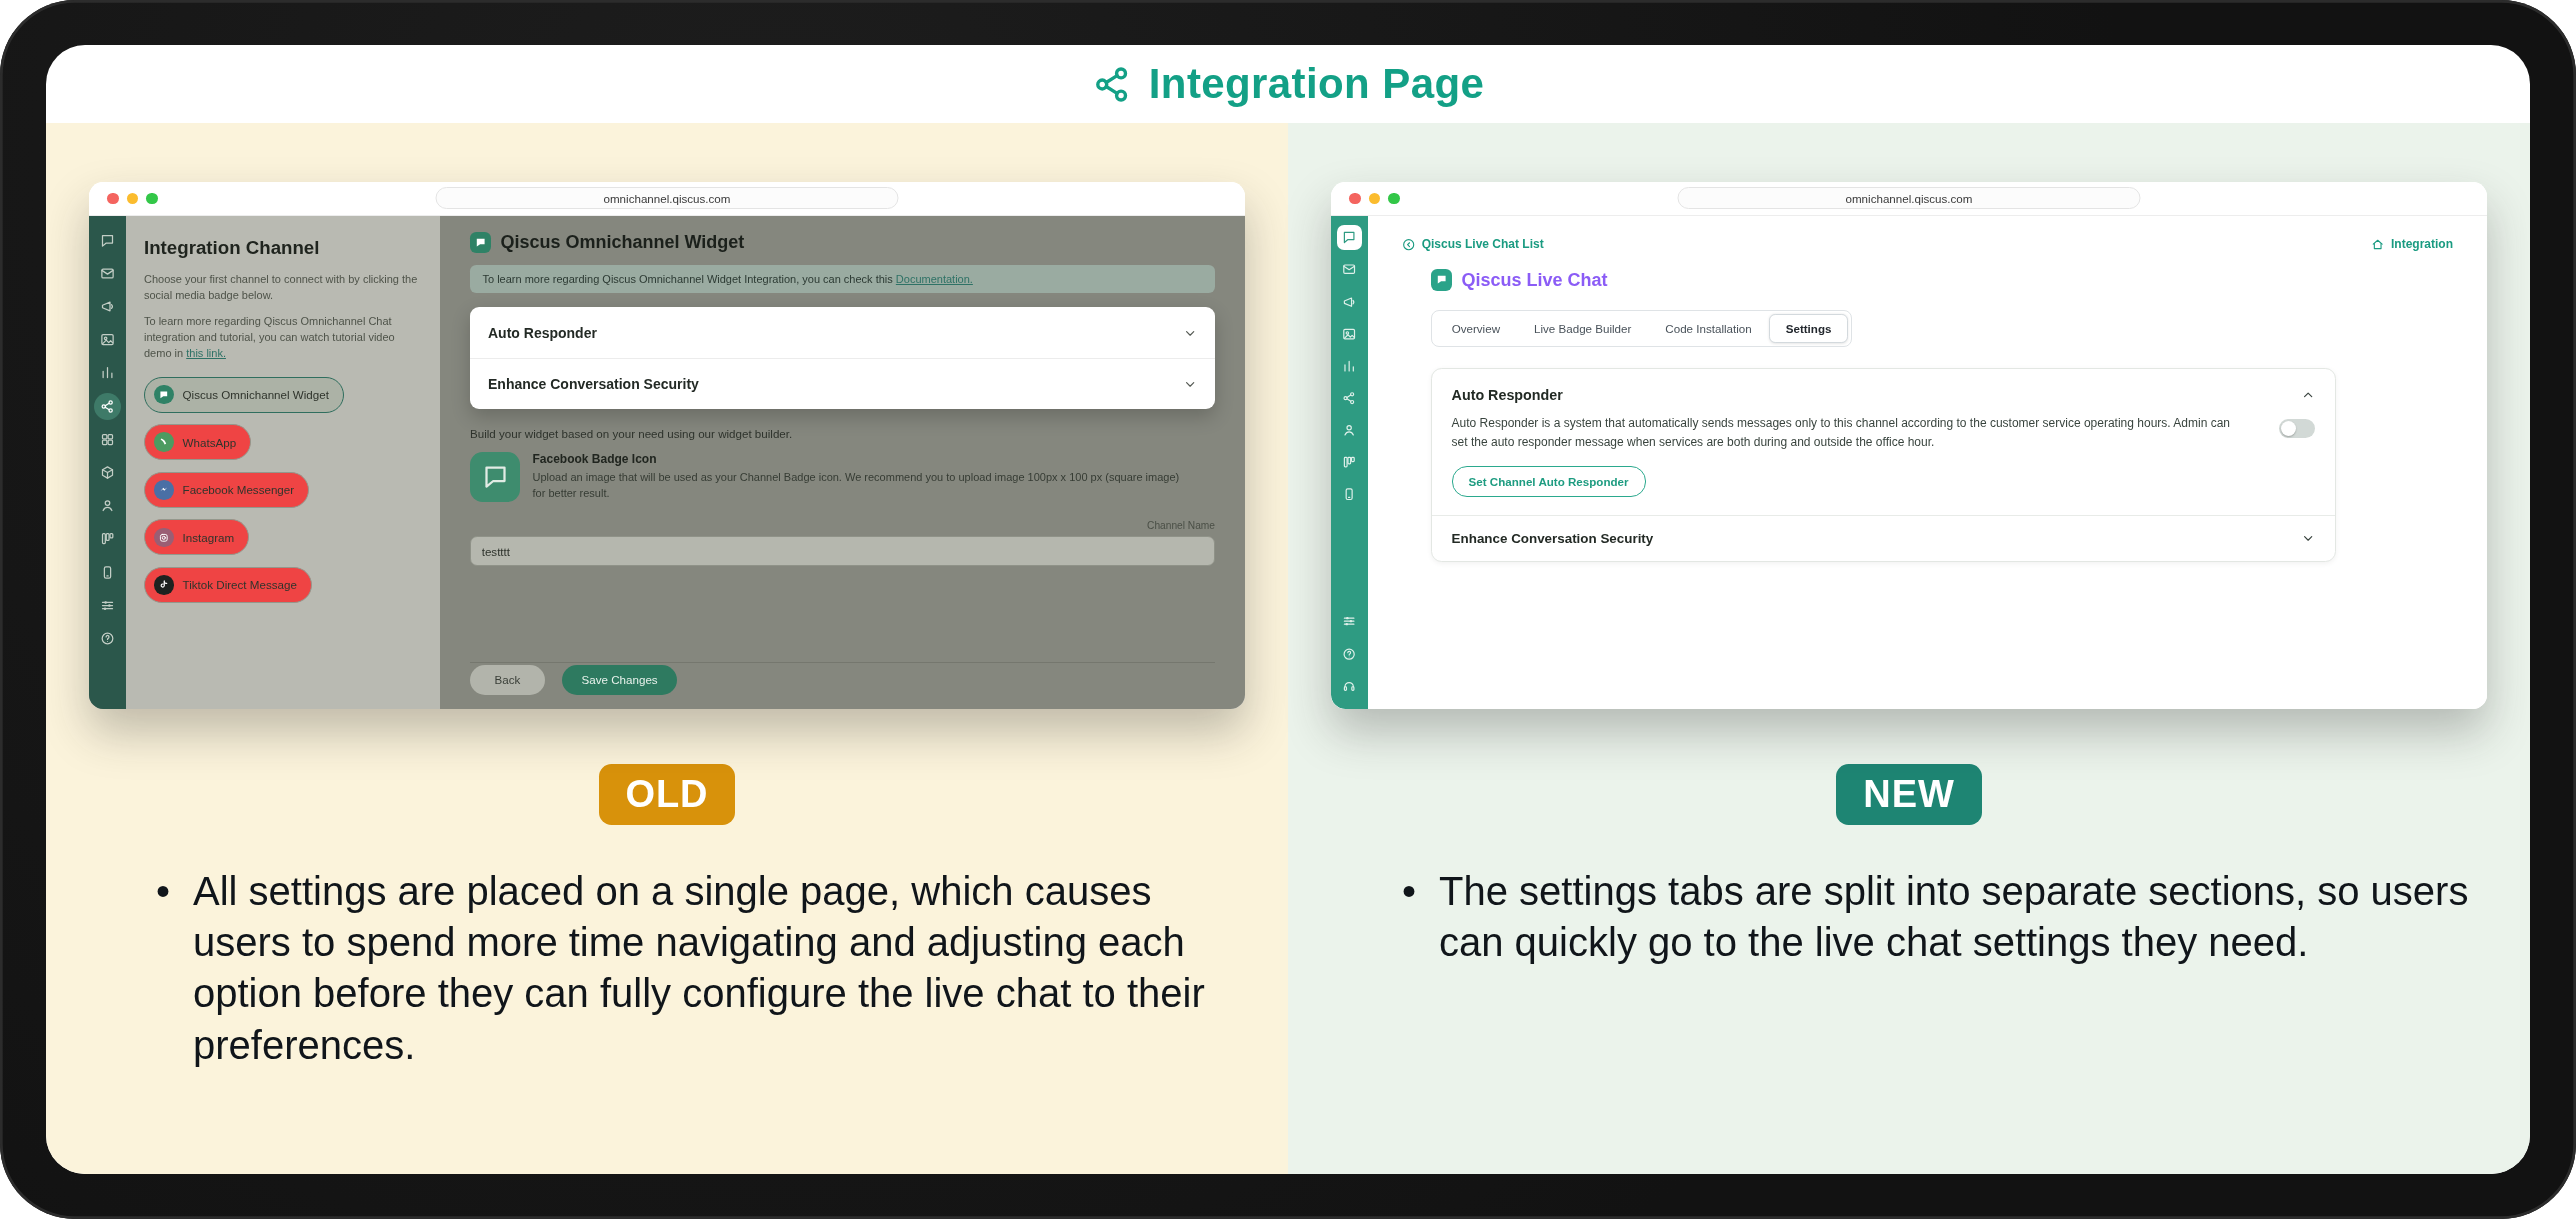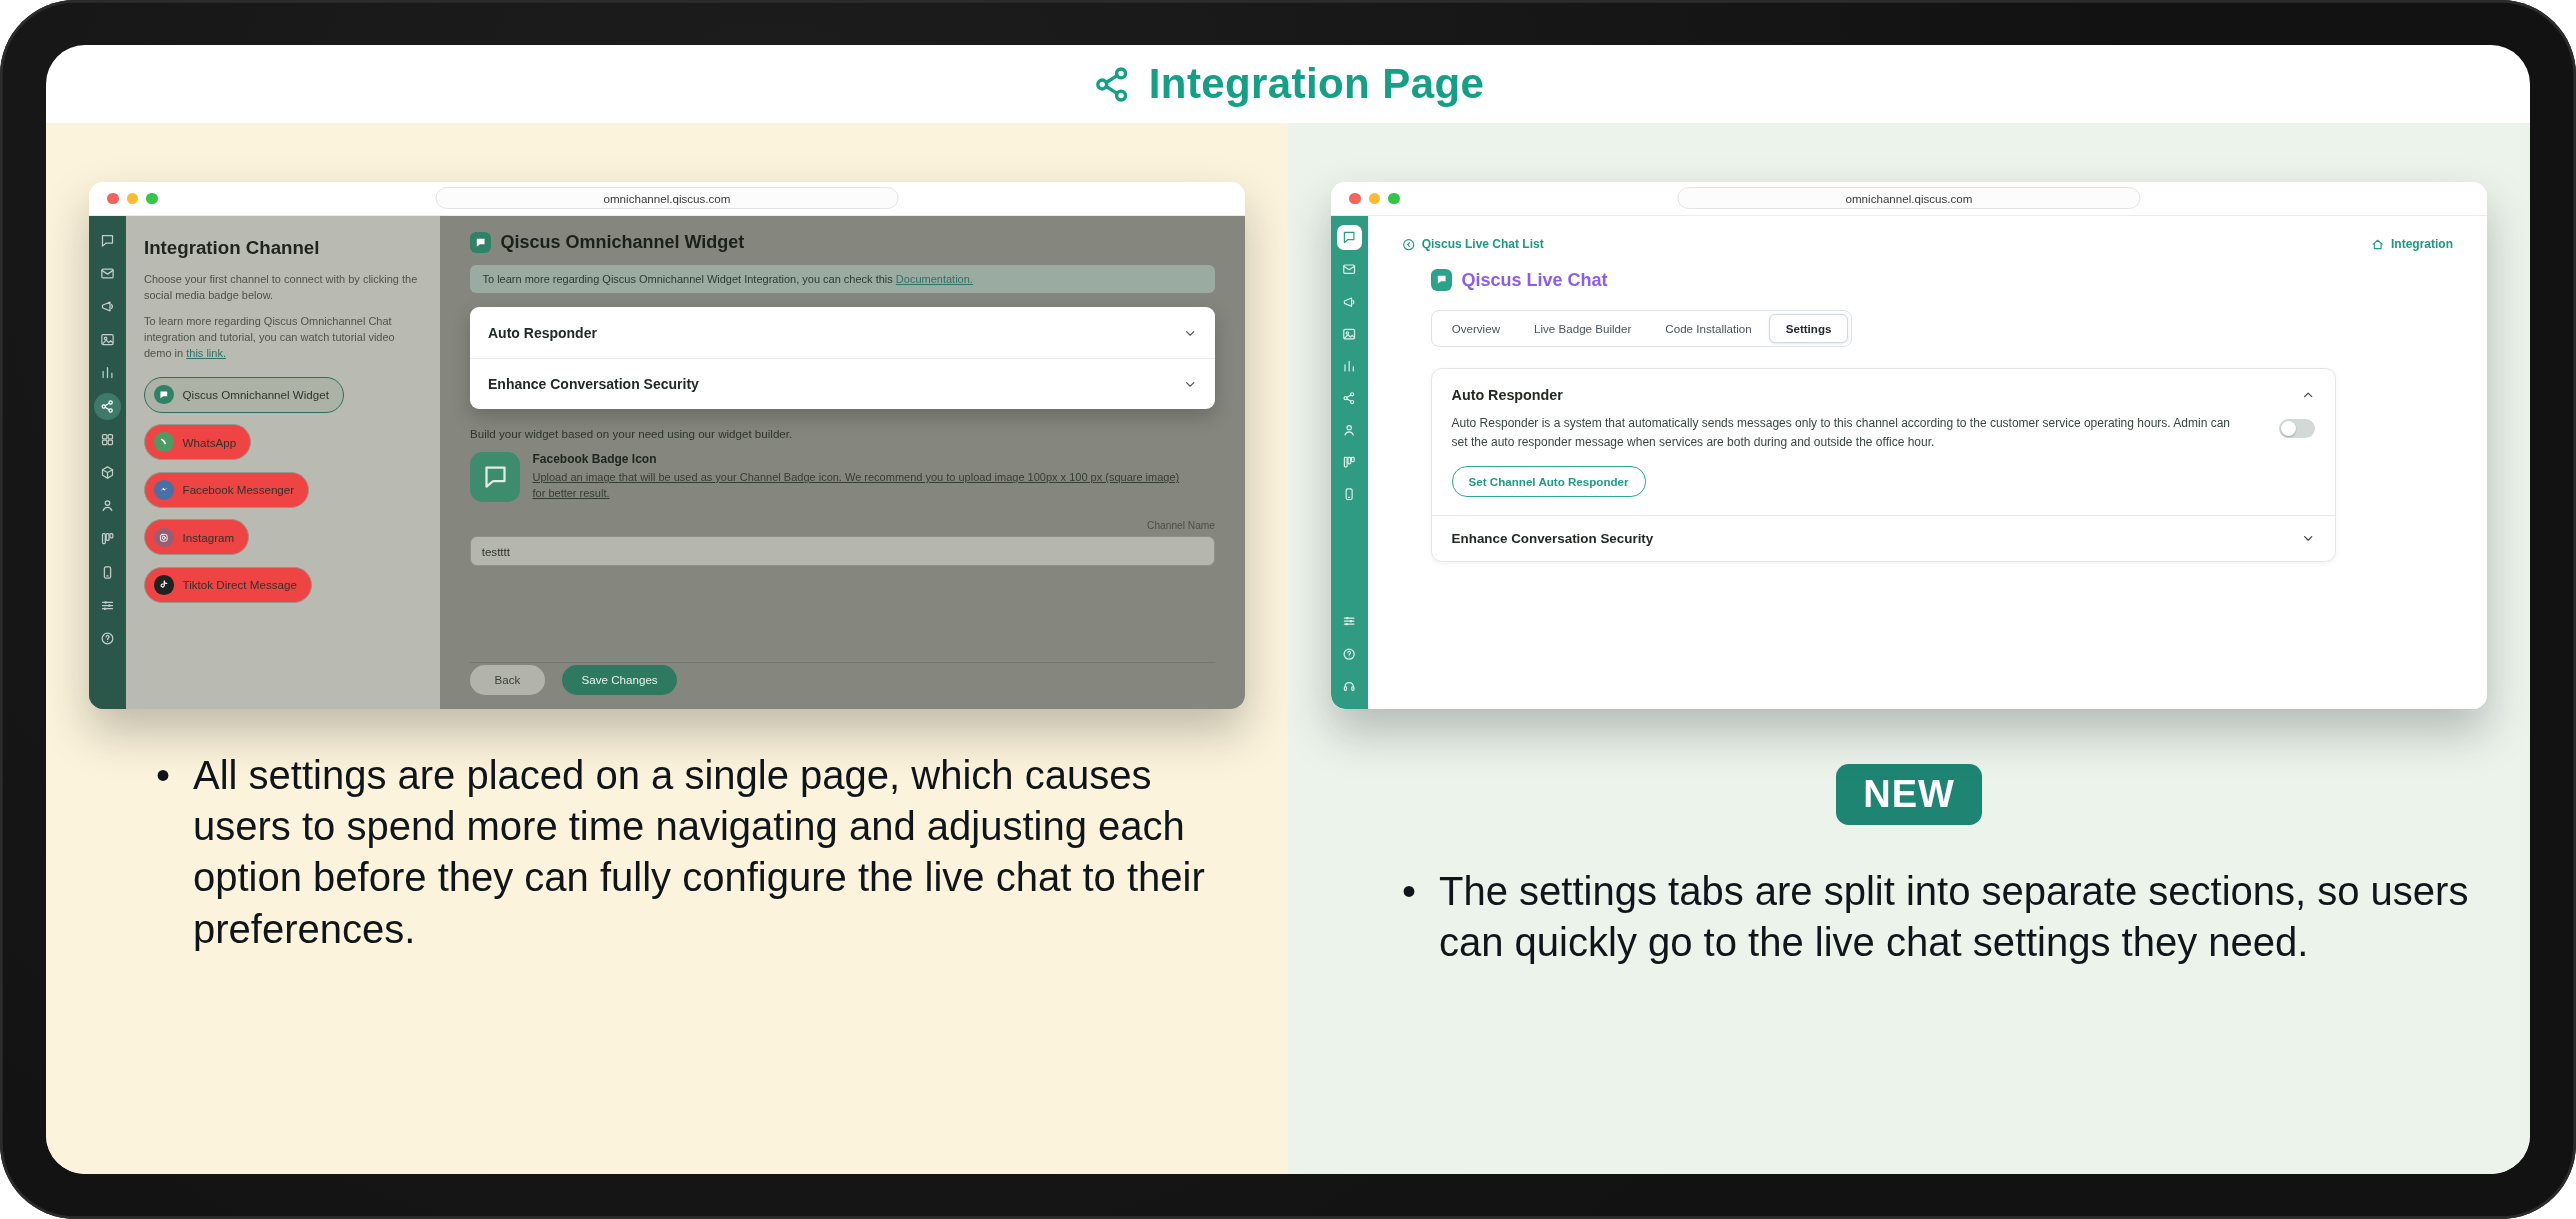--- a/index.html
+++ b/index.html
@@ -77,21 +77,21 @@
   .ocard .row + .row { border-top:0.9px solid #ECECEC; }
   .chev { width:14.3px; height:14.3px; color:#565B55; display:flex; align-items:center; justify-content:center; }
   .chev svg { width:14.3px; height:14.3px; }
   .ncard .chev { color:#3B4540; }
   .obuild { font-size:11.6px; color:#2E332C; margin-bottom:11.6px; }
   .obadge-block { display:flex; gap:12.5px; margin-bottom:9px; }
   .obadge-icon { width:50px; height:50px; border-radius:12.5px; background:#3E8C6E; color:#E2ECE5;
     display:flex; align-items:center; justify-content:center; flex:0 0 auto; }
   .obadge-icon svg { width:27px; height:27px; }
   .obadge-txt h4 { font-size:12px; color:#20251F; margin-bottom:4.5px; font-weight:700; }
-  .obadge-txt p { font-size:11px; color:#363C34; line-height:1.4; max-width:659px;text-decoration:underline; }
+  .obadge-txt p { font-size:11px; color:#363C34; line-height:1.4; max-width:659px; }
   .ofield label { display:block; font-size:10.2px; color:#4A4F46; margin:9px 0 5.3px;text-align:right; }
   .ofield input { width:100%; height:30px; border:0.9px solid #8F9288; border-radius:7.1px;
     background:#B5B7AE; padding:0 10.7px; font-size:11.6px; color:#2E332C; font-family:inherit; }
   .ofooter { margin-top:auto; border-top:0.9px solid #75776E; padding-top:2px;
     display:flex; justify-content:flex-start; gap:17px; }
   .btn-back { min-width:75px; height:30px; border-radius:15px; background:#B2B4AB; color:#3A3F38;
     font-size:11.6px; border:none; font-family:inherit; cursor:pointer; }
   .btn-save { height:30px; border-radius:15px; background:#2E7A60; color:#E9F2EC; font-size:11.6px;
     padding:0 19.6px; border:none; font-family:inherit; cursor:pointer; }
 
@@ -389,20 +389,23 @@
               </div>
 
               <div class="ofooter">
                 <button class="btn-back">Back</button>
                 <button class="btn-save">Save Changes</button>
               </div>
             </main>
           </div>
         </div>
 
+        <div class="tagwrap">
+          <span class="tag old">OLD</span>
+        </div>
         <div class="bullets">
           <div class="bullet">
             <span class="marker">•</span>
             <span>All settings are placed on a single page, which causes users to spend more time navigating and adjusting each option before they can fully configure the live chat to their preferences.</span>
           </div>
         </div>
       </section>
 
       <section class="col new">
         <div class="browser">

